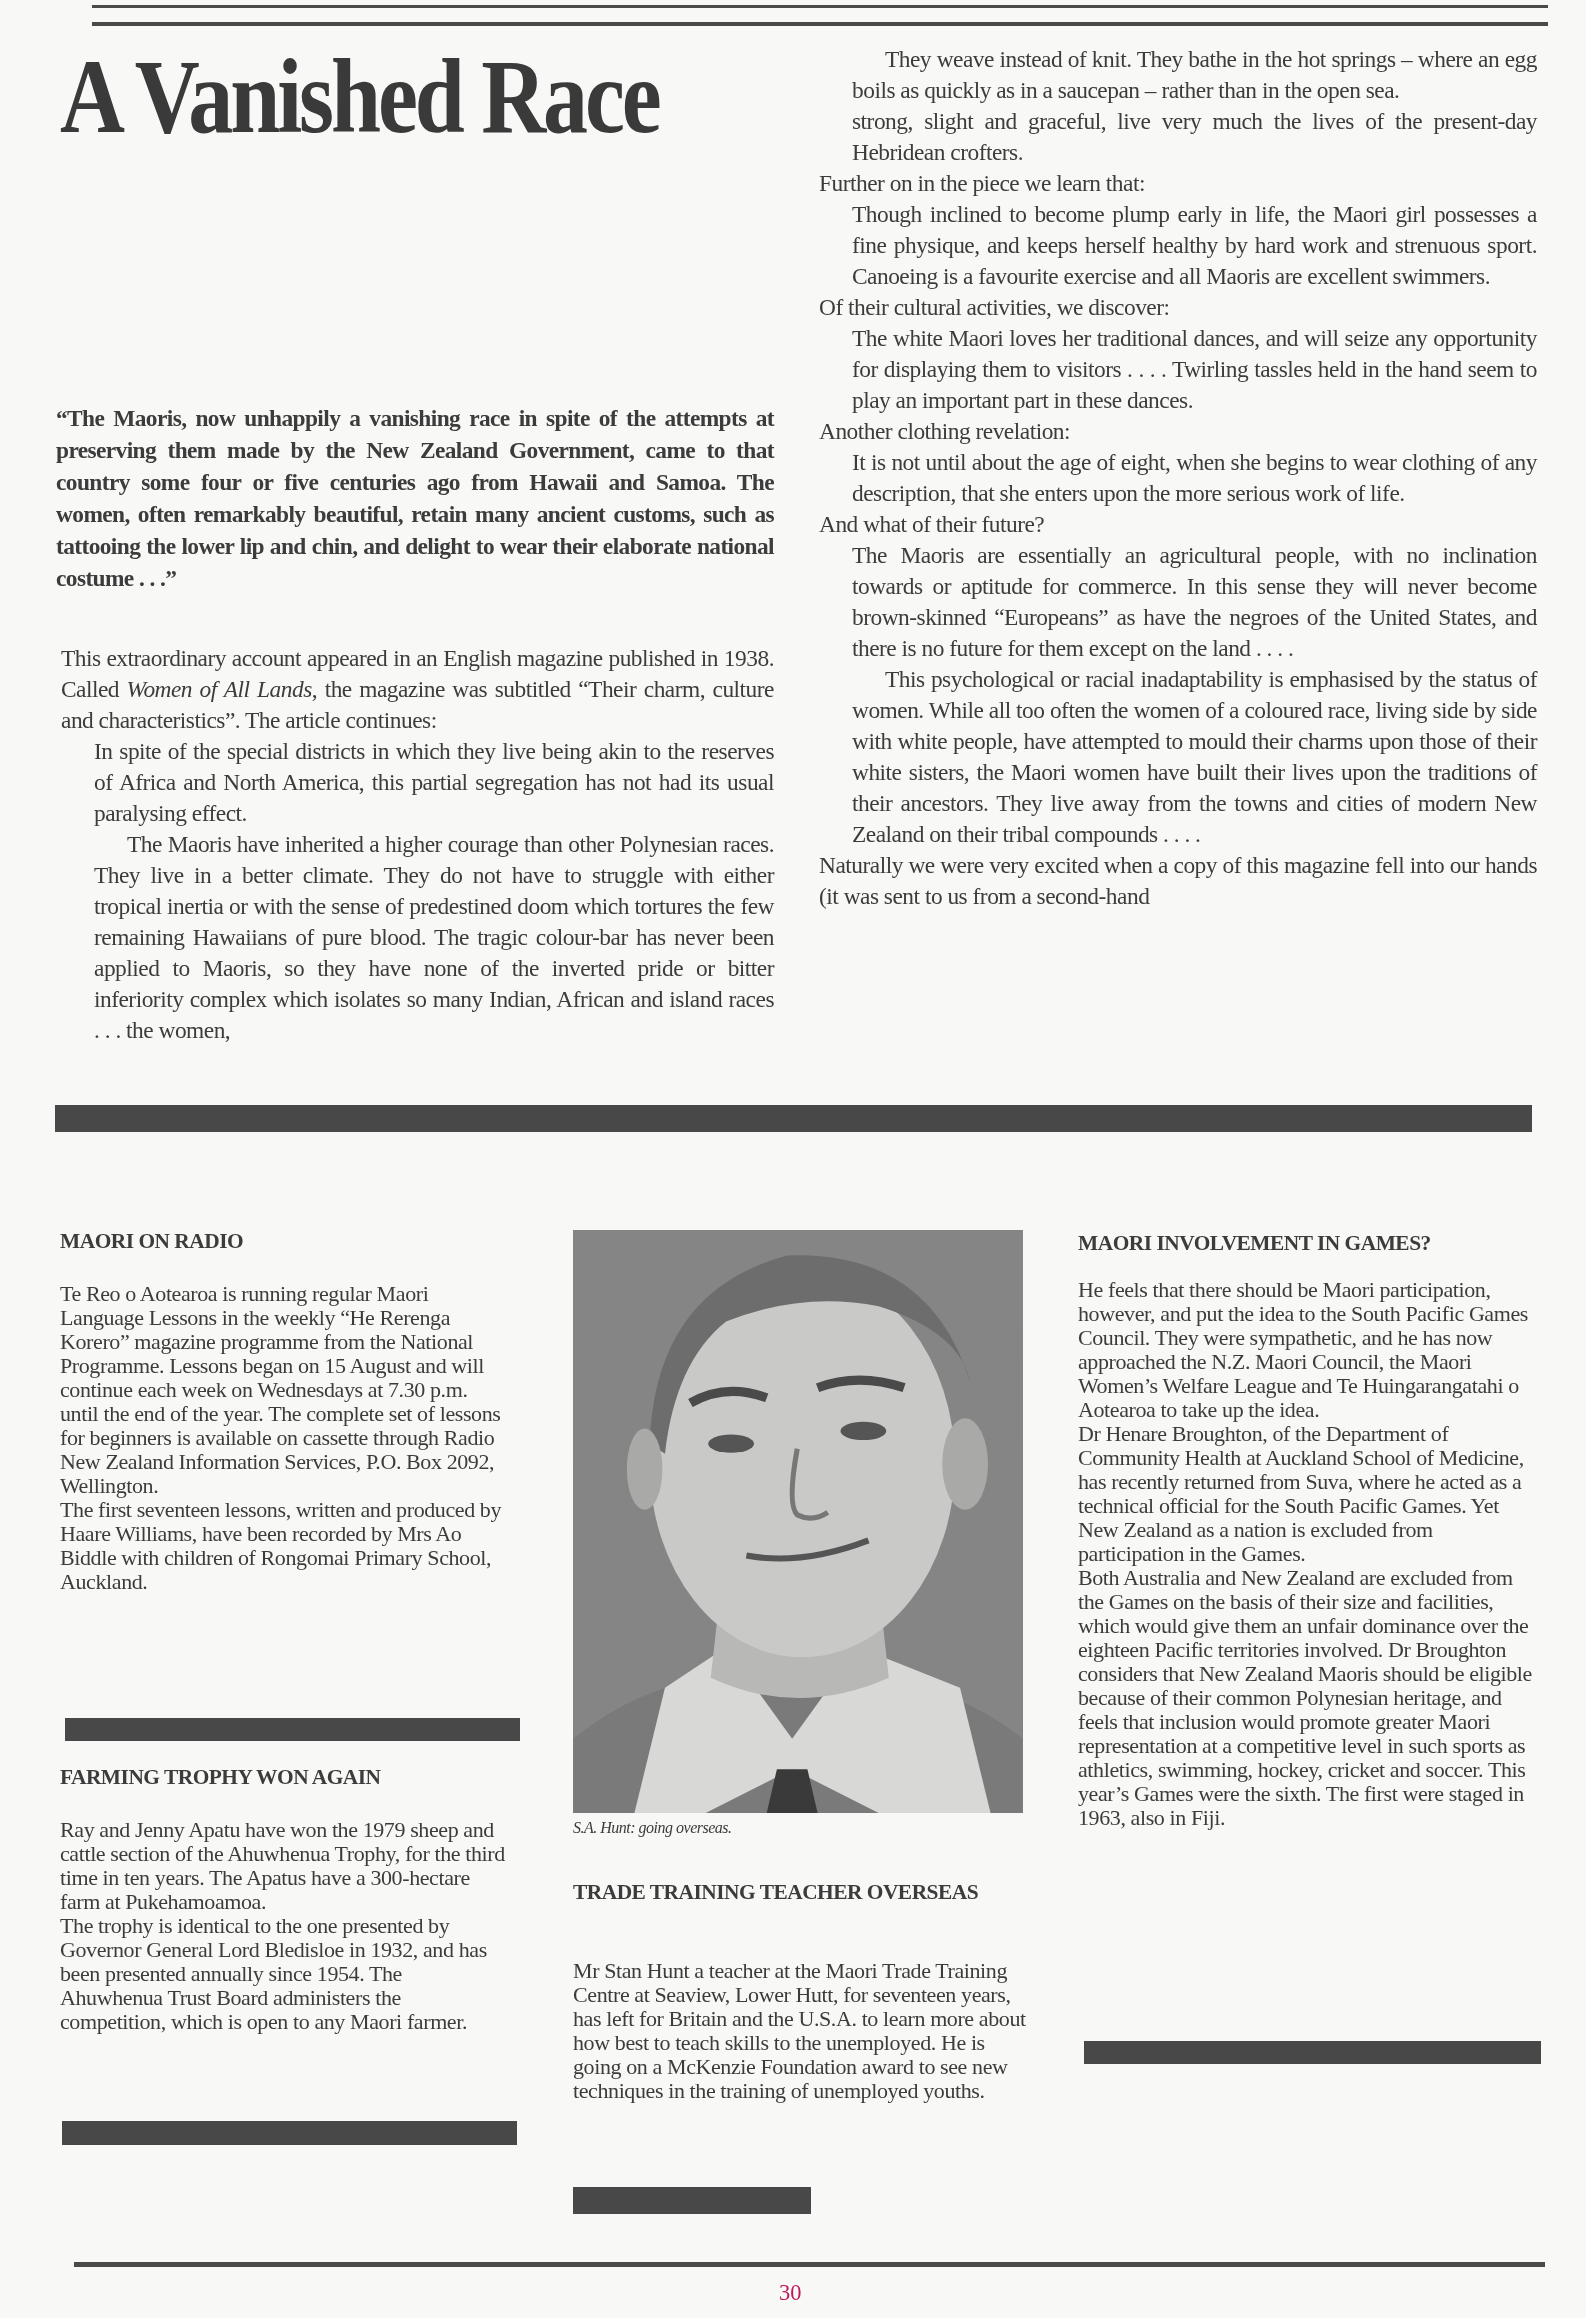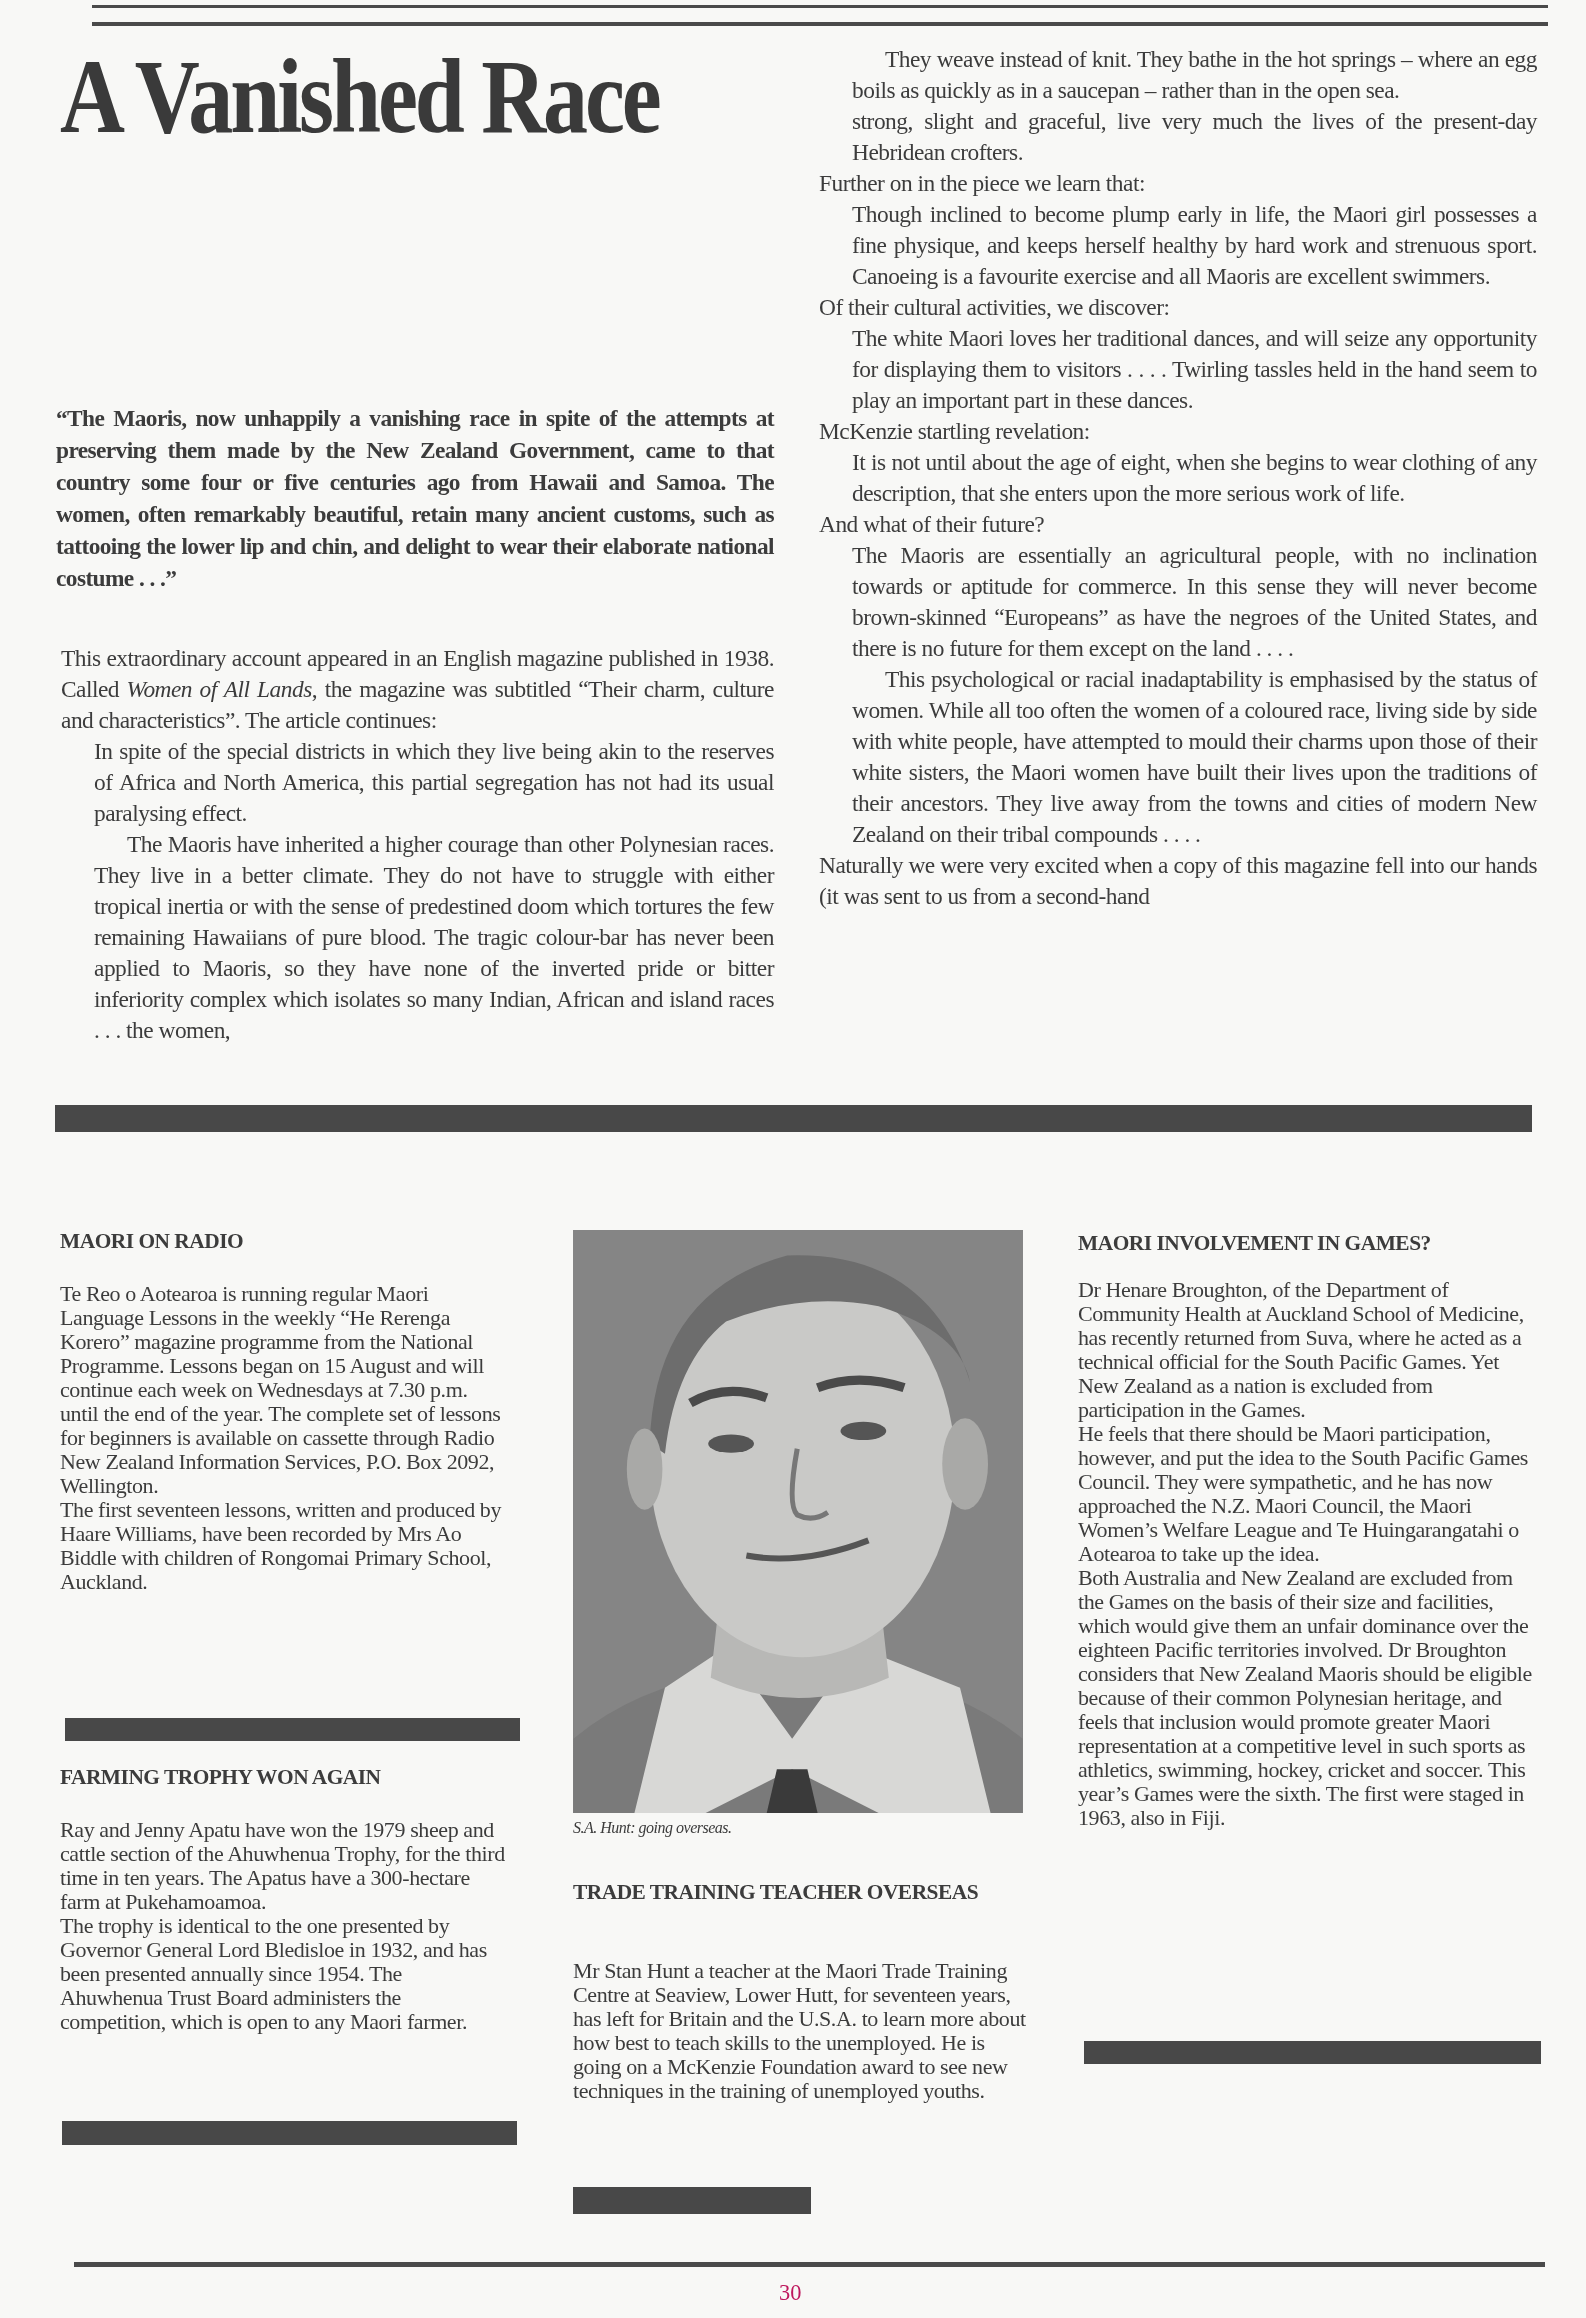--- a/index.html
+++ b/index.html
@@ -89,21 +89,21 @@
   <p class="ind" style="text-indent:33px;">The Maoris have inherited a higher courage than other Polynesian races. They live in a better climate. They do not have to struggle with either tropical inertia or with the sense of predestined doom which tortures the few remaining Hawaiians of pure blood. The tragic colour-bar has never been applied to Maoris, so they have none of the inverted pride or bitter inferiority complex which isolates so many Indian, African and island races . . . the women,</p>
 </div>
 
 <div class="abs col right-col">
   <p class="ind" style="text-indent:33px;">They weave instead of knit. They bathe in the hot springs – where an egg boils as quickly as in a saucepan – rather than in the open sea.</p>
   <p class="ind">strong, slight and graceful, live very much the lives of the present-day Hebridean crofters.</p>
   <p>Further on in the piece we learn that:</p>
   <p class="ind">Though inclined to become plump early in life, the Maori girl possesses a fine physique, and keeps herself healthy by hard work and strenuous sport. Canoeing is a favourite exercise and all Maoris are excellent swimmers.</p>
   <p>Of their cultural activities, we discover:</p>
   <p class="ind">The white Maori loves her traditional dances, and will seize any opportunity for displaying them to visitors . . . . Twirling tassles held in the hand seem to play an important part in these dances.</p>
-  <p>McKenzie startling revelation:</p>
+  <p>Another clothing revelation:</p>
   <p class="ind">It is not until about the age of eight, when she begins to wear clothing of any description, that she enters upon the more serious work of life.</p>
   <p>And what of their future?</p>
   <p class="ind">The Maoris are essentially an agricultural people, with no inclination towards or aptitude for commerce. In this sense they will never become brown-skinned “Europeans” as have the negroes of the United States, and there is no future for them except on the land . . . .</p>
   <p class="ind" style="text-indent:33px;">This psychological or racial inadaptability is emphasised by the status of women. While all too often the women of a coloured race, living side by side with white people, have attempted to mould their charms upon those of their white sisters, the Maori women have built their lives upon the traditions of their ancestors. They live away from the towns and cities of modern New Zealand on their tribal compounds . . . .</p>
   <p>Naturally we were very excited when a copy of this magazine fell into our hands (it was sent to us from a second-hand</p>
 </div>
 
 <div class="abs bar-mid"></div>
 
 <div class="abs kicker radio-head">MAORI ON RADIO</div>
@@ -151,21 +151,21 @@
   </svg>
 </div>
 <div class="abs caption">S.A. Hunt: going overseas.</div>
 
 <div class="abs kicker trade-head">TRADE TRAINING TEACHER OVERSEAS</div>
 <div class="abs small trade-body">Mr Stan Hunt a teacher at the Maori Trade Training Centre at Seaview, Lower Hutt, for seventeen years, has left for Britain and the U.S.A. to learn more about how best to teach skills to the unemployed. He is going on a McKenzie Foundation award to see new techniques in the training of unemployed youths.</div>
 <div class="abs bar-trade"></div>
 
 <div class="abs kicker games-head">MAORI INVOLVEMENT IN GAMES?</div>
 <div class="abs small games-body">
+  <p>He feels that there should be Maori participation, however, and put the idea to the South Pacific Games Council. They were sympathetic, and he has now approached the N.Z. Maori Council, the Maori Women’s Welfare League and Te Huingarangatahi o Aotearoa to take up the idea.</p>
   <p>Dr Henare Broughton, of the Department of Community Health at Auckland School of Medicine, has recently returned from Suva, where he acted as a technical official for the South Pacific Games. Yet New Zealand as a nation is excluded from participation in the Games.</p>
-  <p>He feels that there should be Maori participation, however, and put the idea to the South Pacific Games Council. They were sympathetic, and he has now approached the N.Z. Maori Council, the Maori Women’s Welfare League and Te Huingarangatahi o Aotearoa to take up the idea.</p>
   <p>Both Australia and New Zealand are excluded from the Games on the basis of their size and facilities, which would give them an unfair dominance over the eighteen Pacific territories involved. Dr Broughton considers that New Zealand Maoris should be eligible because of their common Polynesian heritage, and feels that inclusion would promote greater Maori representation at a competitive level in such sports as athletics, swimming, hockey, cricket and soccer. This year’s Games were the sixth. The first were staged in 1963, also in Fiji.</p>
 </div>
 <div class="abs bar-games"></div>
 
 <div class="abs rule-bottom"></div>
 <div class="abs page-num">30</div>
 
 
 </body></html>

